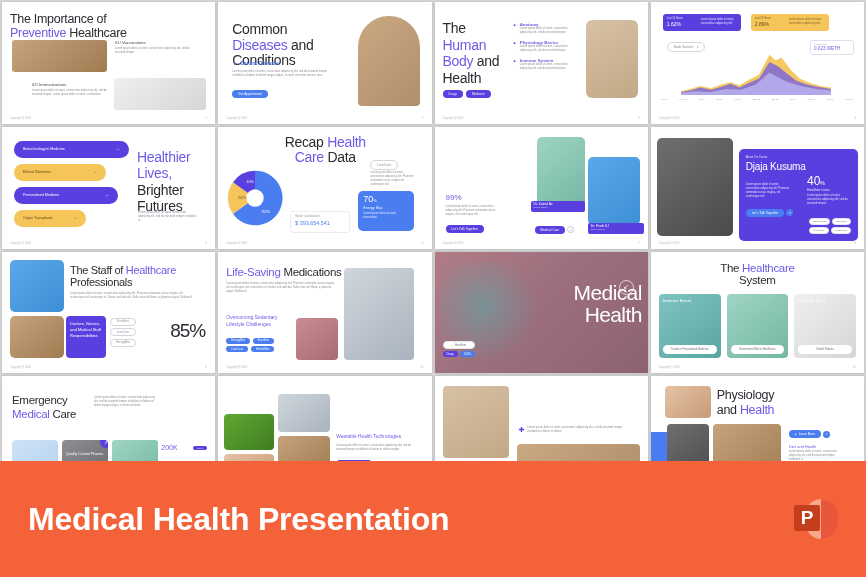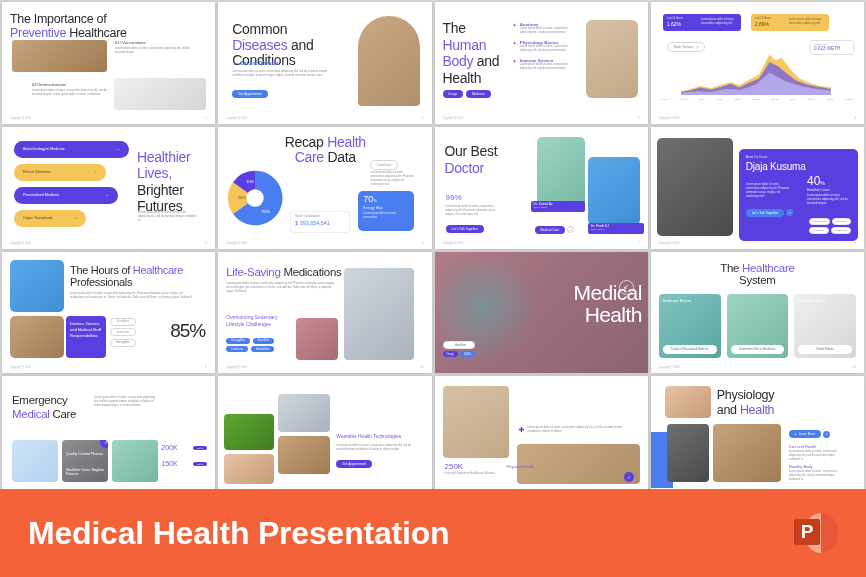--- a/index.html
+++ b/index.html
@@ -40,21 +40,21 @@
     display: inline-flex; align-items: center; justify-content: center;
     border-radius: 20px; font-size: 3px; padding: 2px 6px;
     background: #4a7df0; color: #fff; letter-spacing: .1px; white-space: nowrap;
   }
   .pill.violet { background: #5a3fe0; }
   .pill.outline { background: transparent; border: .6px solid #d5d5de; color: #8b8b96; }
   .pill.white { background: #fff; color: #6b6b78; border: .6px solid #e6e6ee; }
 
   
   .banner {
-    position: absolute; left: 0; bottom: 0; width: 866px; height: 88px;
+    position: absolute; left: 0; bottom: 0; width: 866px; height: 116px;
     background: #f4623a;
     display: flex; align-items: center; justify-content: space-between;
     padding: 0 28px;
   }
   .banner-title { color: #ffffff; font-size: 32px; font-weight: 700; letter-spacing: -0.2px; }
   .ppt-icon { position: relative; width: 44px; height: 44px; }
   .ppt-icon .disc-back { position: absolute; right: 0; top: 2px; width: 34px; height: 40px; border-radius: 50%; background: #f7a78c; }
   .ppt-icon .disc-front { position: absolute; right: 0; top: 2px; width: 17px; height: 40px; border-radius: 0 20px 20px 0; background: #e8573a; }
   .ppt-icon .sq { position: absolute; left: 0; top: 8px; width: 26px; height: 26px; background: #c43e1c; border-radius: 2px;
      color: #fff; font-size: 19px; font-weight: 700; display: flex; align-items: center; justify-content: center; }
@@ -263,24 +263,20 @@
         <div style="color:rgba(255,255,255,.9);font-size:3.6px;margin-top:2px">Energy Max</div>
         <div class="lorem lorem-w" style="margin-top:2px">Lorem ipsum dolor sit amet, consectetur</div>
       </div>
       <div class="foot">Copyright @ 2024</div>
       <div class="pg">6</div>
     </div>
   </div>
 
   <div class="slide">
     <div class="pad">
-      <div class="ttl big" style="position:absolute;left:10px;top:16px;width:90px;line-height:1.2">
-        <span>Our Best</span><br>
-        <span class="hl">Doctor</span>
-      </div>
       <div style="position:absolute;left:11px;top:66px;font-size:8px;color:#6c5ce7">99%</div>
       <div class="lorem" style="position:absolute;left:11px;top:78px;width:58px">Lorem ipsum dolor sit amet, consectetur adipiscing elit. Praesent commodo cursus magna, vel scelerisque nisl</div>
       <div class="pill" style="position:absolute;left:11px;top:98px;background:#5a3fe0">Let's Talk Together</div>
       <div class="img ph-scrub" style="position:absolute;left:102px;top:10px;width:48px;height:72px;border-radius:5px"></div>
       <div style="position:absolute;left:96px;top:74px;width:54px;height:11px;background:#5a3fe0;border-radius:2px;padding:1.5px 3px">
         <div style="color:#fff;font-size:3.4px">Dr. Zainal Az</div>
         <div style="color:rgba(255,255,255,.75);font-size:2.4px">Lorem Ipsum</div>
       </div>
       <div class="img ph-blue" style="position:absolute;right:8px;top:30px;width:52px;height:68px;border-radius:5px"></div>
       <div style="position:absolute;right:4px;top:96px;width:56px;height:11px;background:#5a3fe0;border-radius:2px;padding:1.5px 3px">
@@ -321,21 +317,21 @@
       </div>
       <div class="foot">Copyright @ 2024</div>
       <div class="pg">8</div>
     </div>
   </div>
 
   <div class="slide">
     <div class="pad">
       <div class="img ph-blue" style="position:absolute;left:8px;top:8px;width:54px;height:52px;border-radius:5px"></div>
       <div class="ttl" style="position:absolute;left:68px;top:12px;width:130px;font-size:11px">
-        <span>The Hours of </span><span class="hl">Healthcare</span><br>
+        <span>The Staff of </span><span class="hl">Healthcare</span><br>
         <span>Professionals</span>
       </div>
       <div class="lorem" style="position:absolute;left:68px;top:40px;width:126px">Lorem ipsum dolor sit amet, consectetur adipiscing elit. Praesent commodo cursus magna, vel scelerisque nisl consectetur et. Donec sed odio dui. Nulla vitae elit libero, a pharetra augue. Nullam id</div>
       <div class="img ph-wood" style="position:absolute;left:8px;top:64px;width:54px;height:42px;border-radius:5px"></div>
       <div style="position:absolute;left:64px;top:64px;width:40px;height:42px;background:#5a3fe0;border-radius:4px;padding:5px 4px;color:#fff;font-size:4px;line-height:1.5">Doctors, Nurses, and Medical Staff Responsibilities</div>
       <div style="position:absolute;left:108px;top:66px;display:flex;flex-direction:column;gap:2.5px">
         <span class="pill outline" style="font-size:2.6px;padding:1.5px 5px">Excellent</span>
         <span class="pill outline" style="font-size:2.6px;padding:1.5px 5px">LiverCare</span>
         <span class="pill outline" style="font-size:2.6px;padding:1.5px 5px">EnergyMax</span>
       </div>

